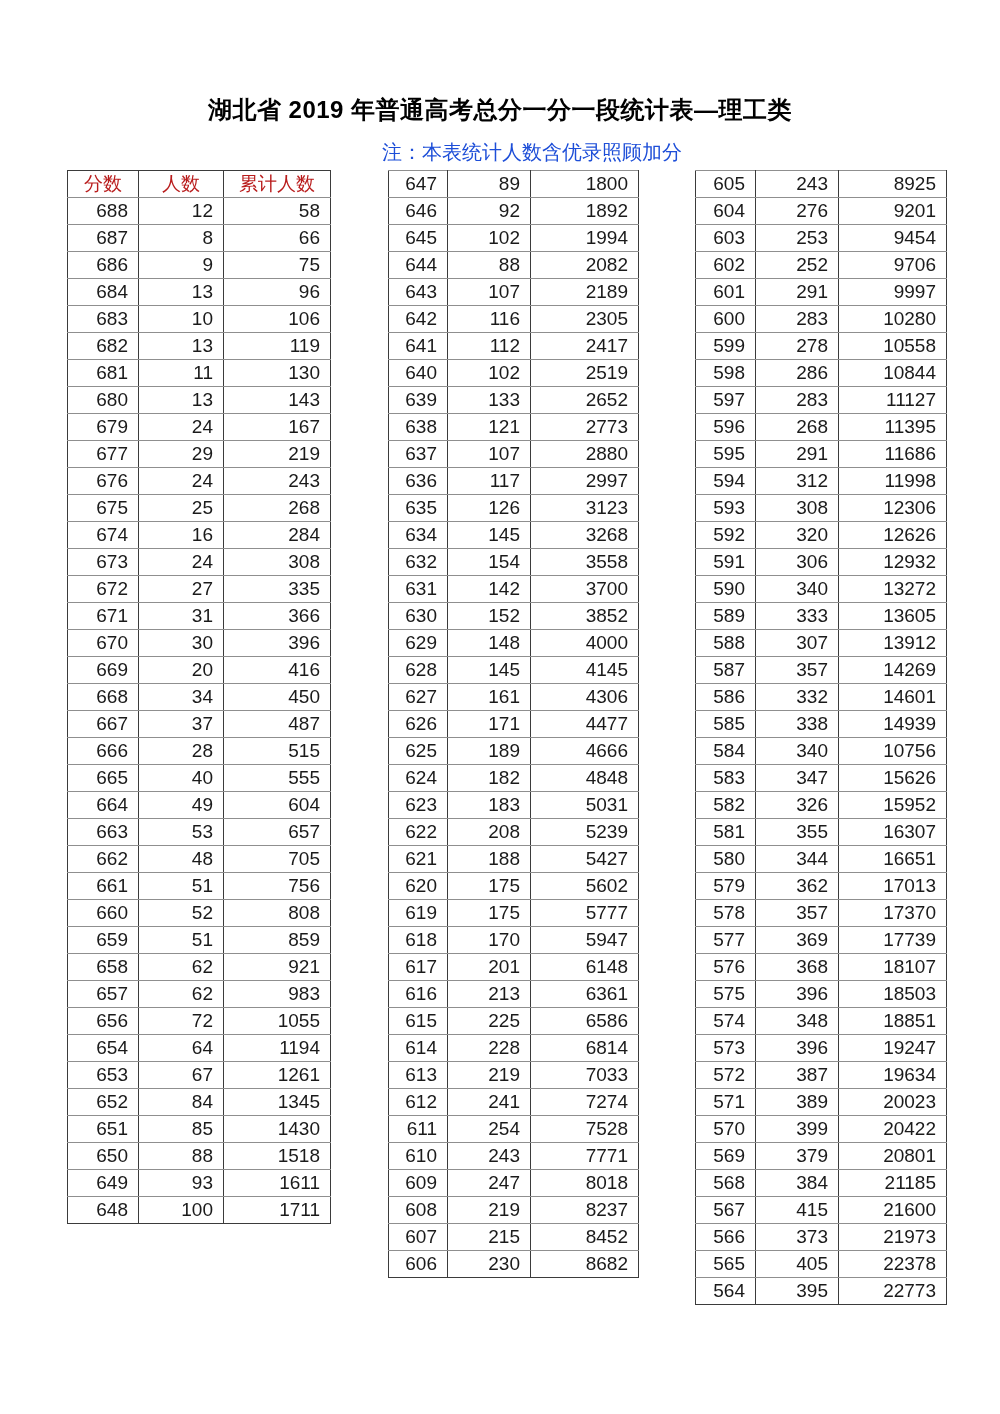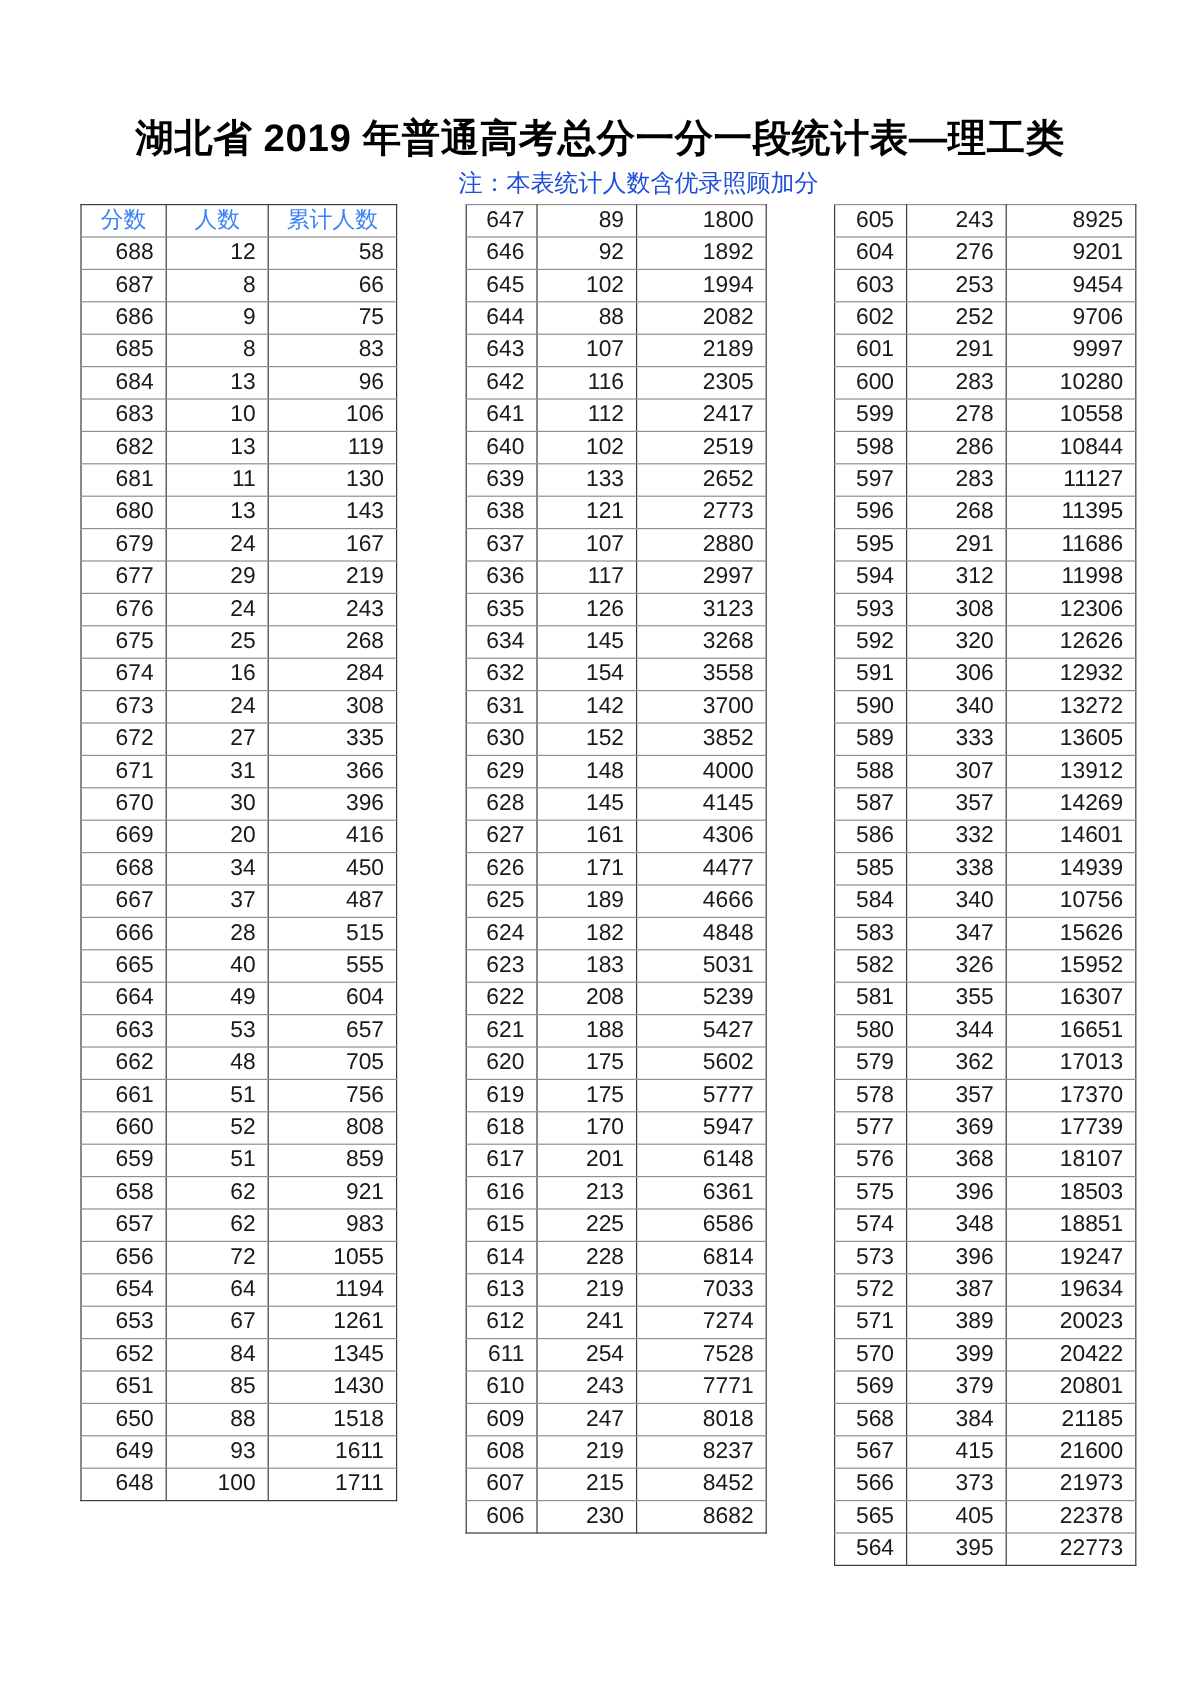--- a/index.html
+++ b/index.html
@@ -13,21 +13,21 @@
     position: relative;
     font-family: "Liberation Sans", "DejaVu Sans", sans-serif;
     color: #1a1a1a;
   }
   .page-title {
     position: absolute;
     top: 94px;
     left: 0;
     width: 1000px;
     text-align: center;
-    font-size: 32px;
+    font-size: 24px;
     font-weight: bold;
     color: #000000;
     letter-spacing: 0.5px;
   }
   .page-note {
     position: absolute;
     top: 139px;
     left: 0;
     width: 1000px;
     text-align: center;
@@ -51,21 +51,21 @@
     line-height: 26px;
     overflow: hidden;
     white-space: nowrap;
   }
   table.score-table th {
     border: 1px solid #3b3b3b;
     border-top-color: #3b3b3b;
     border-bottom-color: #8f8f8f;
     font-weight: normal;
     text-align: center;
-    color: #3b82f6;
+    color: #b91c1c;
   }
   table.score-table td {
     border-left: 1px solid #3b3b3b;
     border-right: 1px solid #3b3b3b;
     border-top: 1px solid #8f8f8f;
     border-bottom: 1px solid #8f8f8f;
     text-align: right;
     padding-right: 10px;
     color: #1a1a1a;
   }
@@ -109,25 +109,20 @@
         <td>687</td>
         <td>8</td>
         <td>66</td>
       </tr>
       <tr>
         <td>686</td>
         <td>9</td>
         <td>75</td>
       </tr>
       <tr>
-        <td>685</td>
-        <td>8</td>
-        <td>83</td>
-      </tr>
-      <tr>
         <td>684</td>
         <td>13</td>
         <td>96</td>
       </tr>
       <tr>
         <td>683</td>
         <td>10</td>
         <td>106</td>
       </tr>
       <tr>

